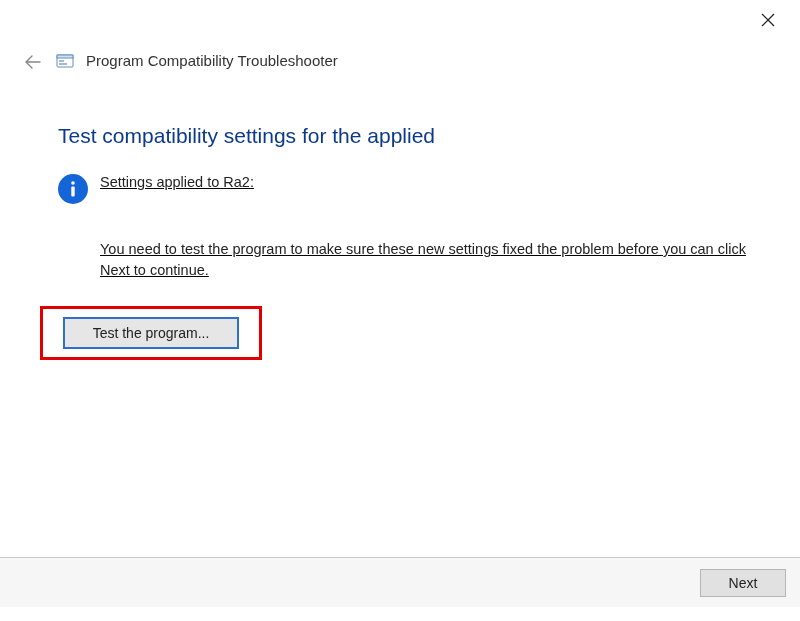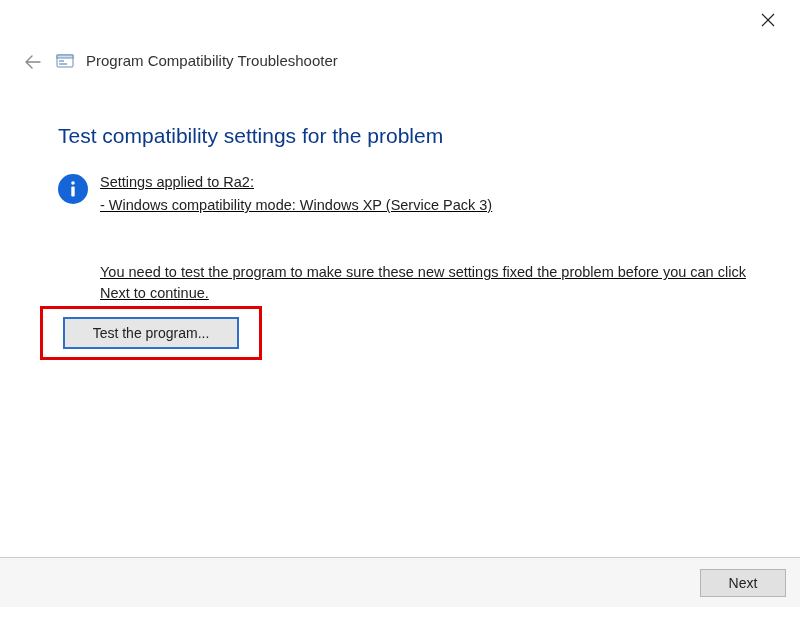--- a/index.html
+++ b/index.html
@@ -172,32 +172,31 @@
     <svg viewBox="0 0 18 18">
       <rect x="1" y="3" width="16" height="12" rx="1" fill="#fff" stroke="#6a8db8" stroke-width="1"></rect>
       <rect x="1" y="3" width="16" height="3" fill="#cfe2f3" stroke="#6a8db8" stroke-width="1"></rect>
       <rect x="3" y="8" width="5" height="2" fill="#9fb9d6"></rect>
       <rect x="3" y="11" width="8" height="2" fill="#9fb9d6"></rect>
     </svg>
   </span>
   <span class="app-title">Program Compatibility Troubleshooter</span>
 </div>
 
-<h1 class="page-title">Test compatibility settings for the problem</h1>
+<h1 class="page-title">Test compatibility settings for the applied</h1>
 
 <div class="info-row">
   <div class="info-icon">
     <svg viewBox="0 0 8 18">
         <circle cx="4" cy="3" r="1.8" fill="#fff"></circle>
         <rect x="2.3" y="6.5" width="3.4" height="10" rx="1" fill="#fff"></rect>
       </svg>
   </div>
   <div class="info-text">
     <p>Settings applied to Ra2:</p>
-    <p>- Windows compatibility mode: Windows XP (Service Pack 3)</p>
     <p class="instruction">You need to test the program to make sure these new settings fixed the problem before you can click Next to continue.</p>
   </div>
 </div>
 
 <div class="highlight-box">
   <button class="test-btn">Test the program...</button>
 </div>
 
 <div class="footer">
   <button class="footer-btn">Next</button>

